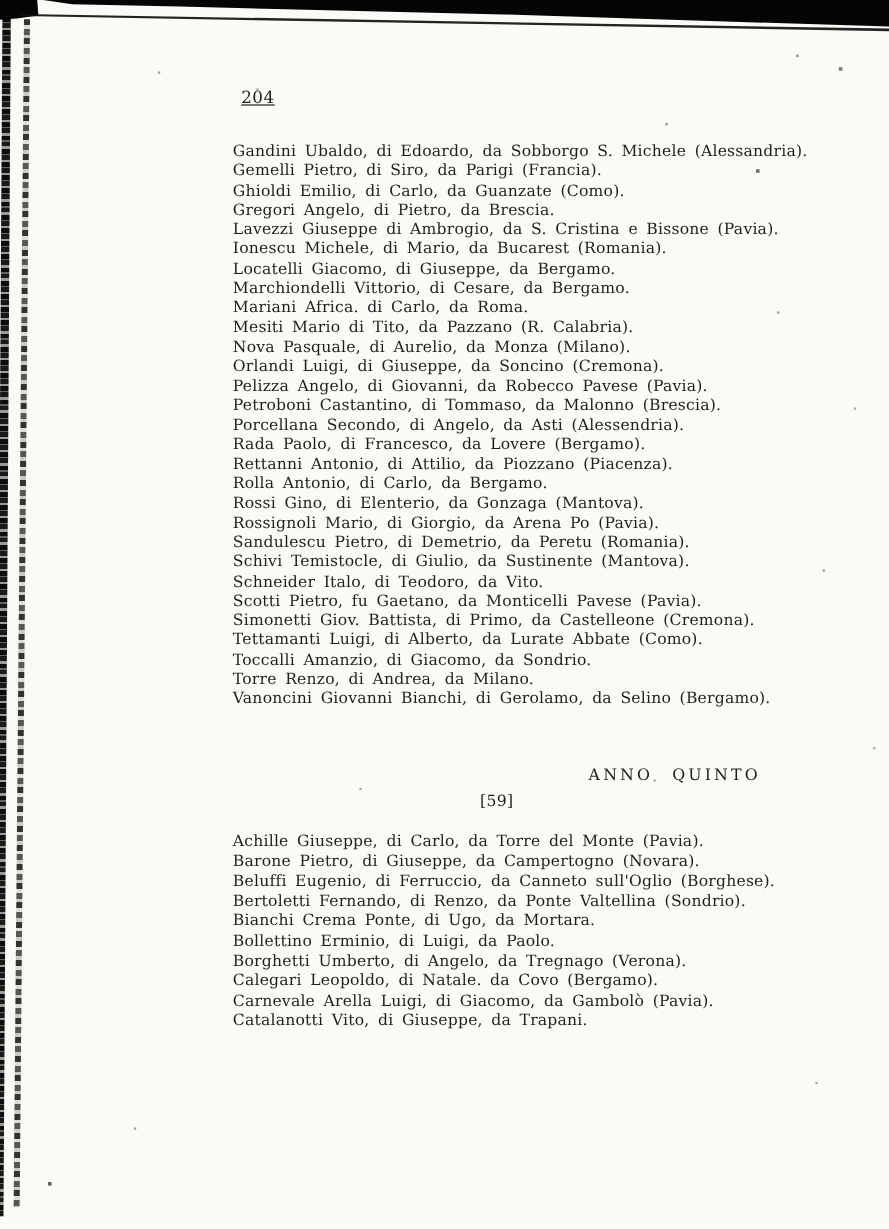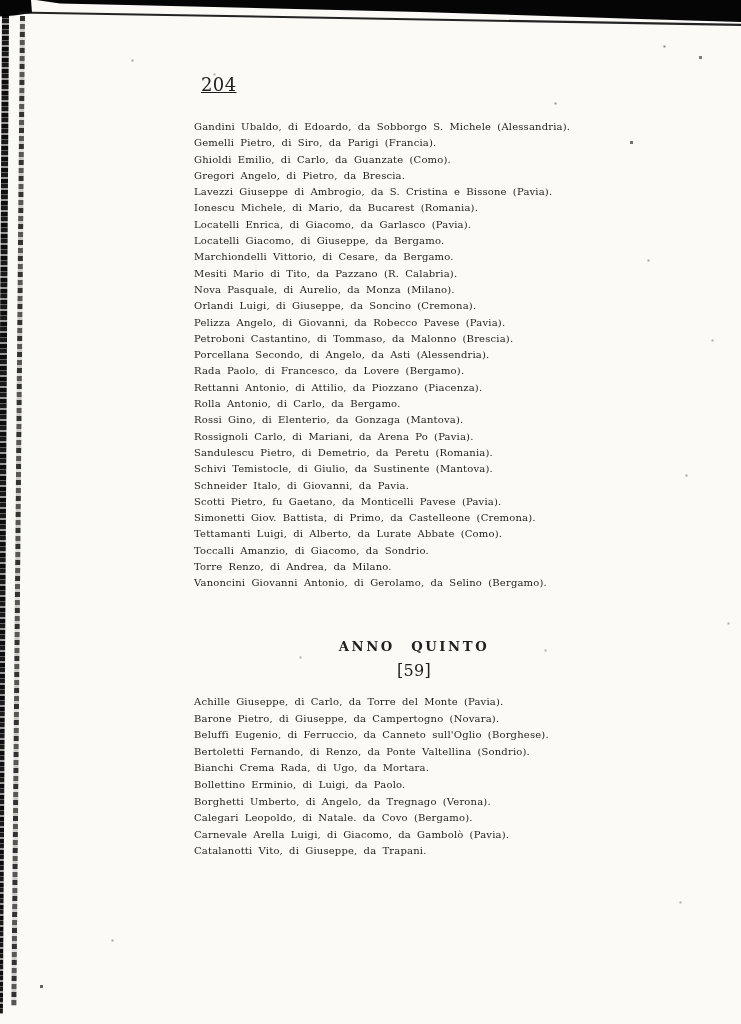--- a/index.html
+++ b/index.html
@@ -27,38 +27,38 @@
   .strip-b{
     position:absolute;left:20px;top:16px;width:5px;height:990px;
     transform:rotate(0.5deg);transform-origin:top left;
     background:
       repeating-linear-gradient(to bottom,
         rgba(0,0,0,.8) 0 5px, rgba(0,0,0,.12) 5px 8px,
         rgba(0,0,0,.65) 8px 13px, rgba(0,0,0,.2) 13px 16px);
   }
   .pagenum{
     position:absolute;left:201px;top:74px;
-    font-size:18px;letter-spacing:.4px;text-decoration:underline;
+    font-size:14px;letter-spacing:.4px;text-decoration:underline;
   }
   .list{
     position:absolute;left:194px;width:460px;
-    font-size:10px;letter-spacing:.18px;word-spacing:2.8px;
+    font-size:13px;letter-spacing:.18px;word-spacing:2.8px;
     white-space:nowrap;
   }
   .list-1{top:119px;line-height:16.3px;}
   .list-2{top:694px;line-height:16.6px;}
   .entry{height:auto;}
   .heading{
     position:absolute;left:194px;top:639px;width:440px;margin:0;
-    text-align:center;font-size:13.2px;font-weight:700;
+    text-align:right;font-size:13.2px;font-weight:400;
     letter-spacing:2.6px;word-spacing:9px;
   }
   .bracket{
     position:absolute;left:194px;top:661px;width:440px;
-    text-align:center;font-size:16px;letter-spacing:.3px;
+    text-align:center;font-size:13px;letter-spacing:.3px;
   }
   
   .noise{
     position:absolute;left:0;top:0;width:1px;height:1px;background:transparent;
     box-shadow:
       631px 142px 0 1px rgba(0,0,0,.55),
       555px 103px 0 .5px rgba(0,0,0,.4),
       700px 57px 0 1px rgba(0,0,0,.5),
       664px 46px 0 .5px rgba(0,0,0,.45),
       132px 60px 0 .5px rgba(0,0,0,.35),
@@ -97,26 +97,26 @@
       <div class="entry">Gemelli Pietro, di Siro, da Parigi (Francia).</div>
 
       <div class="entry">Ghioldi Emilio, di Carlo, da Guanzate (Como).</div>
 
       <div class="entry">Gregori Angelo, di Pietro, da Brescia.</div>
 
       <div class="entry">Lavezzi Giuseppe di Ambrogio, da S. Cristina e Bissone (Pavia).</div>
 
       <div class="entry">Ionescu Michele, di Mario, da Bucarest (Romania).</div>
 
-      <div class="entry">Locatelli Enrica, di Giacomo, da Garlasco (Pavia).</div>
 
       <div class="entry">Locatelli Giacomo, di Giuseppe, da Bergamo.</div>
 
       <div class="entry">Marchiondelli Vittorio, di Cesare, da Bergamo.</div>
 
+      <div class="entry">Mariani Africa. di Carlo, da Roma.</div>
 
       <div class="entry">Mesiti Mario di Tito, da Pazzano (R. Calabria).</div>
 
 
       <div class="entry">Nova Pasquale, di Aurelio, da Monza (Milano).</div>
 
       <div class="entry">Orlandi Luigi, di Giuseppe, da Soncino (Cremona).</div>
 
       <div class="entry">Pelizza Angelo, di Giovanni, da Robecco Pavese (Pavia).</div>
 
@@ -125,56 +125,56 @@
       <div class="entry">Porcellana Secondo, di Angelo, da Asti (Alessendria).</div>
 
       <div class="entry">Rada Paolo, di Francesco, da Lovere (Bergamo).</div>
 
       <div class="entry">Rettanni Antonio, di Attilio, da Piozzano (Piacenza).</div>
 
       <div class="entry">Rolla Antonio, di Carlo, da Bergamo.</div>
 
       <div class="entry">Rossi Gino, di Elenterio, da Gonzaga (Mantova).</div>
 
-      <div class="entry">Rossignoli Carlo, di Mariani, da Arena Po (Pavia).</div>
+      <div class="entry">Rossignoli Mario, di Giorgio, da Arena Po (Pavia).</div>
 
       <div class="entry">Sandulescu Pietro, di Demetrio, da Peretu (Romania).</div>
 
       <div class="entry">Schivi Temistocle, di Giulio, da Sustinente (Mantova).</div>
 
-      <div class="entry">Schneider Italo, di Giovanni, da Pavia.</div>
+      <div class="entry">Schneider Italo, di Teodoro, da Vito.</div>
 
       <div class="entry">Scotti Pietro, fu Gaetano, da Monticelli Pavese (Pavia).</div>
 
       <div class="entry">Simonetti Giov. Battista, di Primo, da Castelleone (Cremona).</div>
 
       <div class="entry">Tettamanti Luigi, di Alberto, da Lurate Abbate (Como).</div>
 
       <div class="entry">Toccalli Amanzio, di Giacomo, da Sondrio.</div>
 
       <div class="entry">Torre Renzo, di Andrea, da Milano.</div>
 
-      <div class="entry">Vanoncini Giovanni Antonio, di Gerolamo, da Selino (Bergamo).</div>
+      <div class="entry">Vanoncini Giovanni Bianchi, di Gerolamo, da Selino (Bergamo).</div>
     </div>
 
   <h2 class="heading">ANNO QUINTO</h2>
   <div class="bracket">[59]</div>
 
   <div class="list list-2">
 
       <div class="entry">Achille Giuseppe, di Carlo, da Torre del Monte (Pavia).</div>
 
       <div class="entry">Barone Pietro, di Giuseppe, da Campertogno (Novara).</div>
 
       <div class="entry">Beluffi Eugenio, di Ferruccio, da Canneto sull'Oglio (Borghese).</div>
 
 
       <div class="entry">Bertoletti Fernando, di Renzo, da Ponte Valtellina (Sondrio).</div>
 
-      <div class="entry">Bianchi Crema Rada, di Ugo, da Mortara.</div>
+      <div class="entry">Bianchi Crema Ponte, di Ugo, da Mortara.</div>
 
       <div class="entry">Bollettino Erminio, di Luigi, da Paolo.</div>
 
 
       <div class="entry">Borghetti Umberto, di Angelo, da Tregnago (Verona).</div>
 
       <div class="entry">Calegari Leopoldo, di Natale. da Covo (Bergamo).</div>
 
       <div class="entry">Carnevale Arella Luigi, di Giacomo, da Gambolò (Pavia).</div>
 

